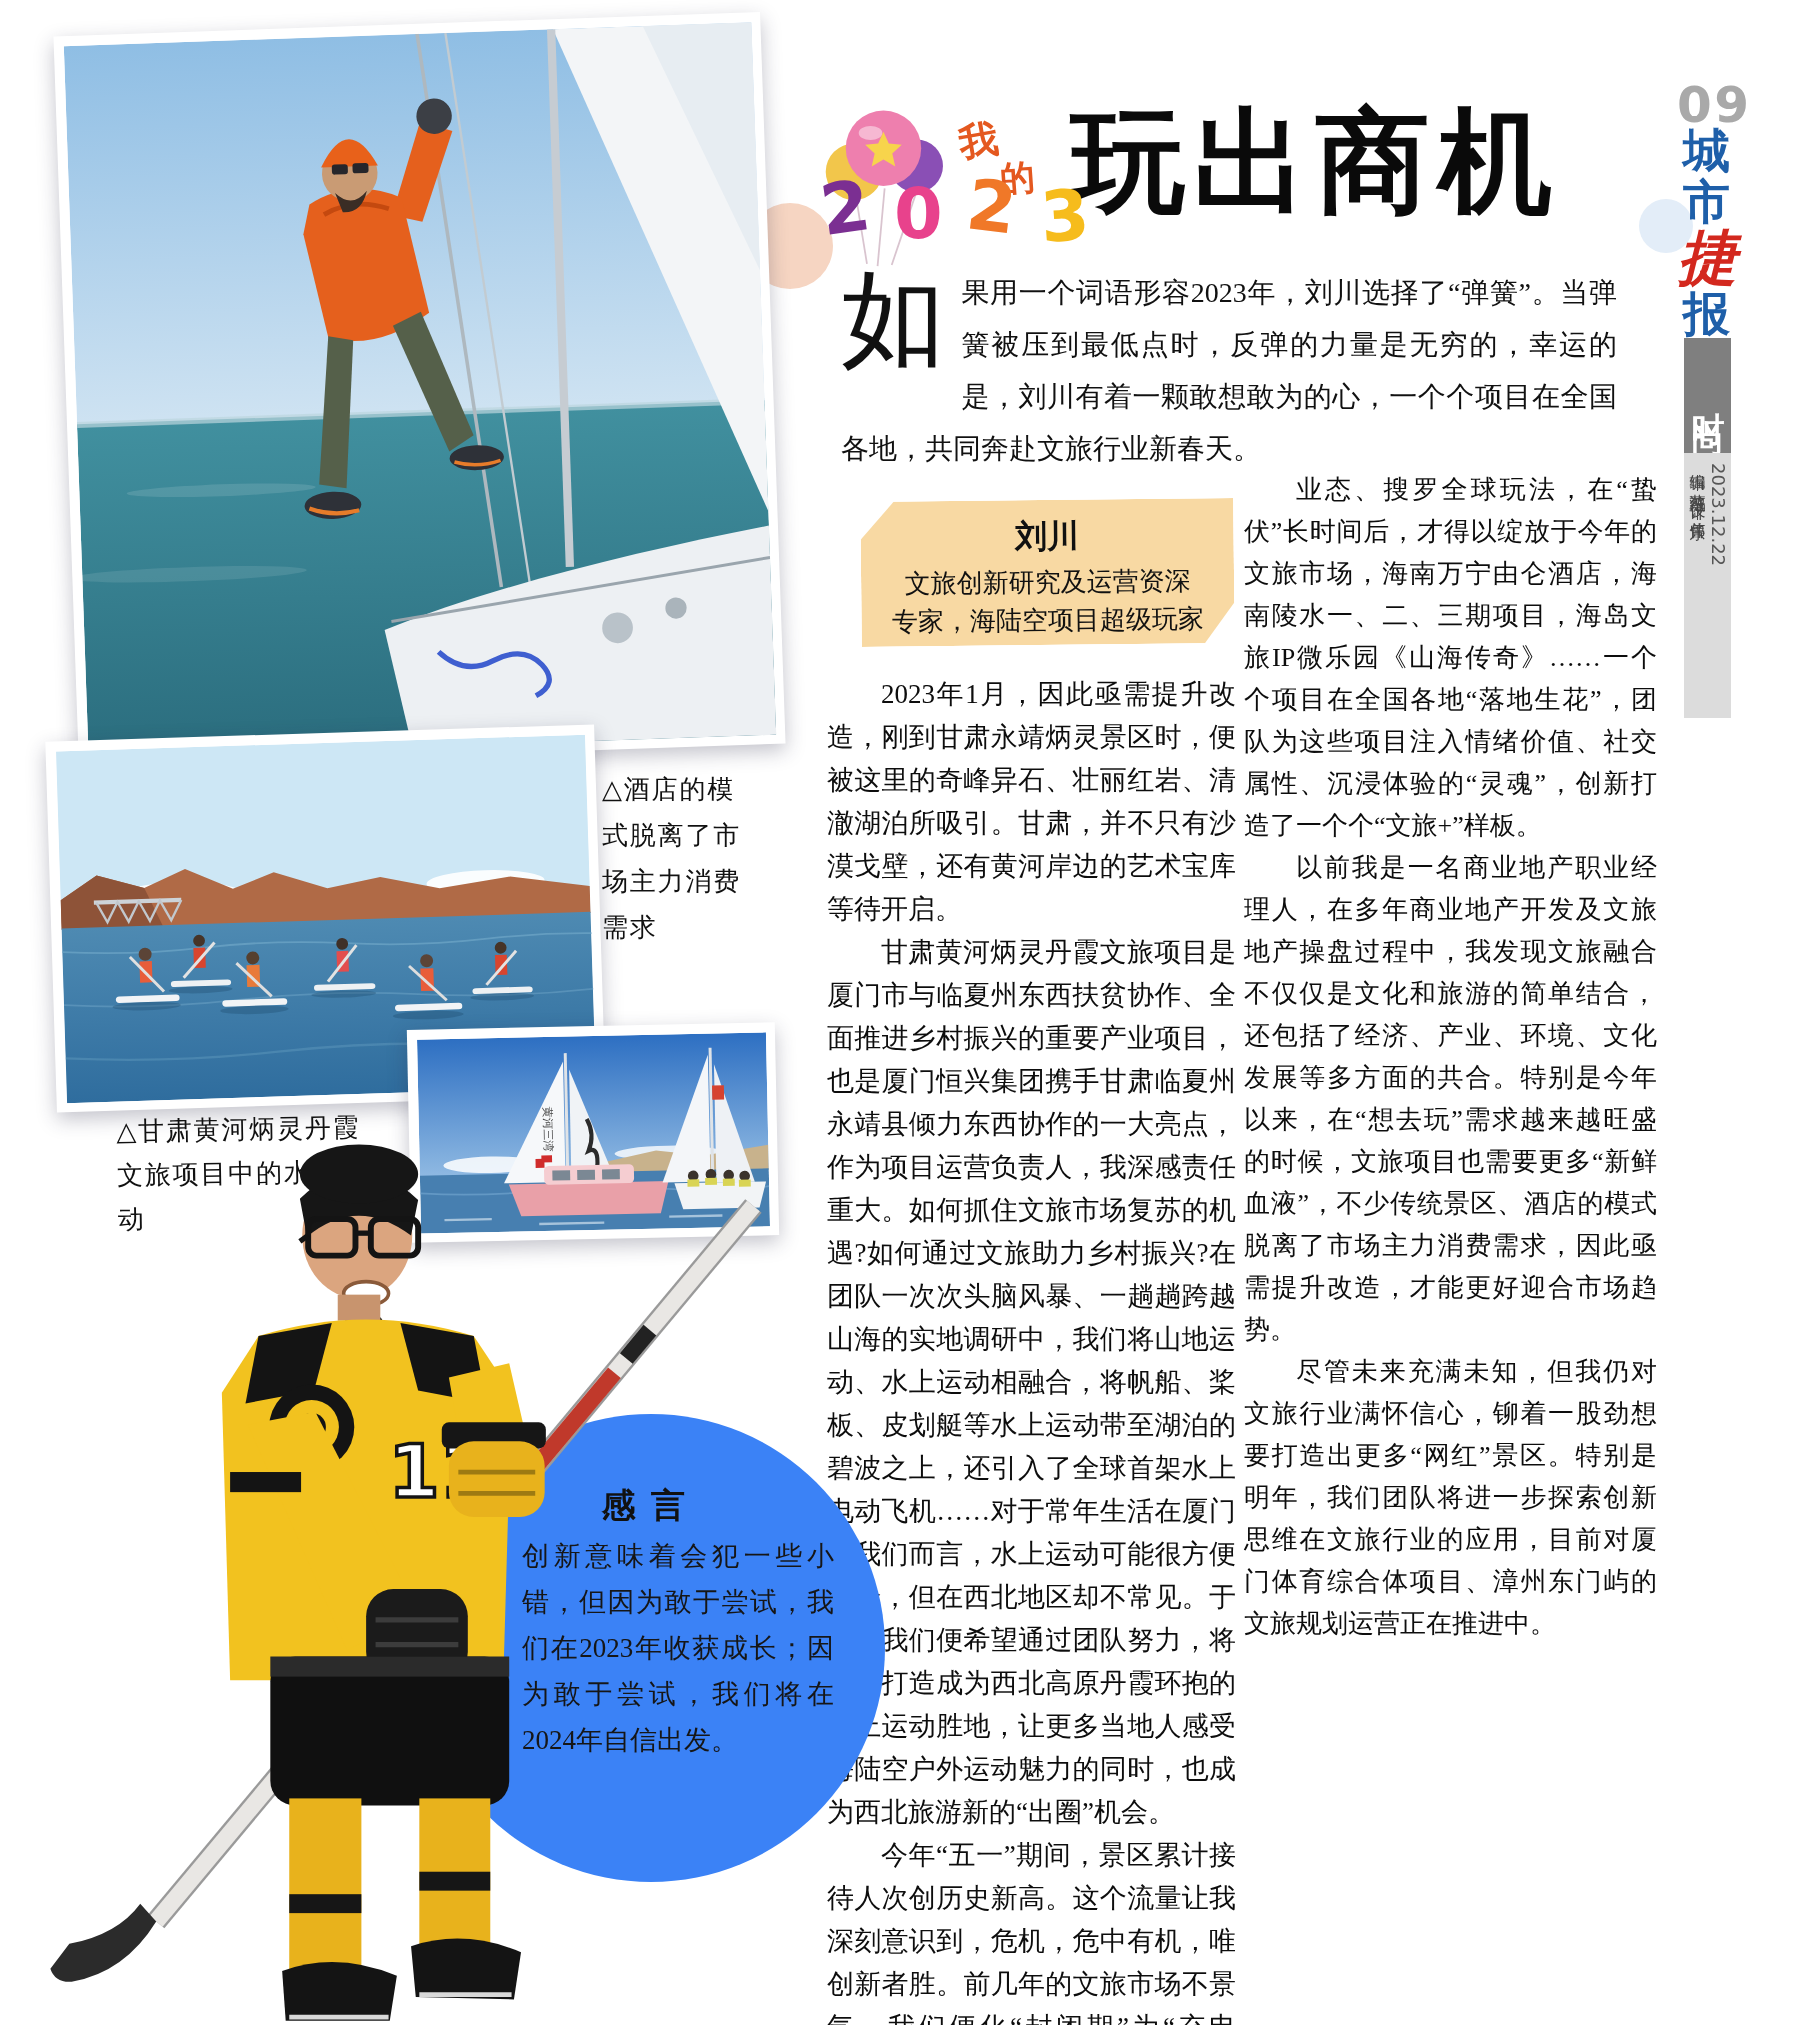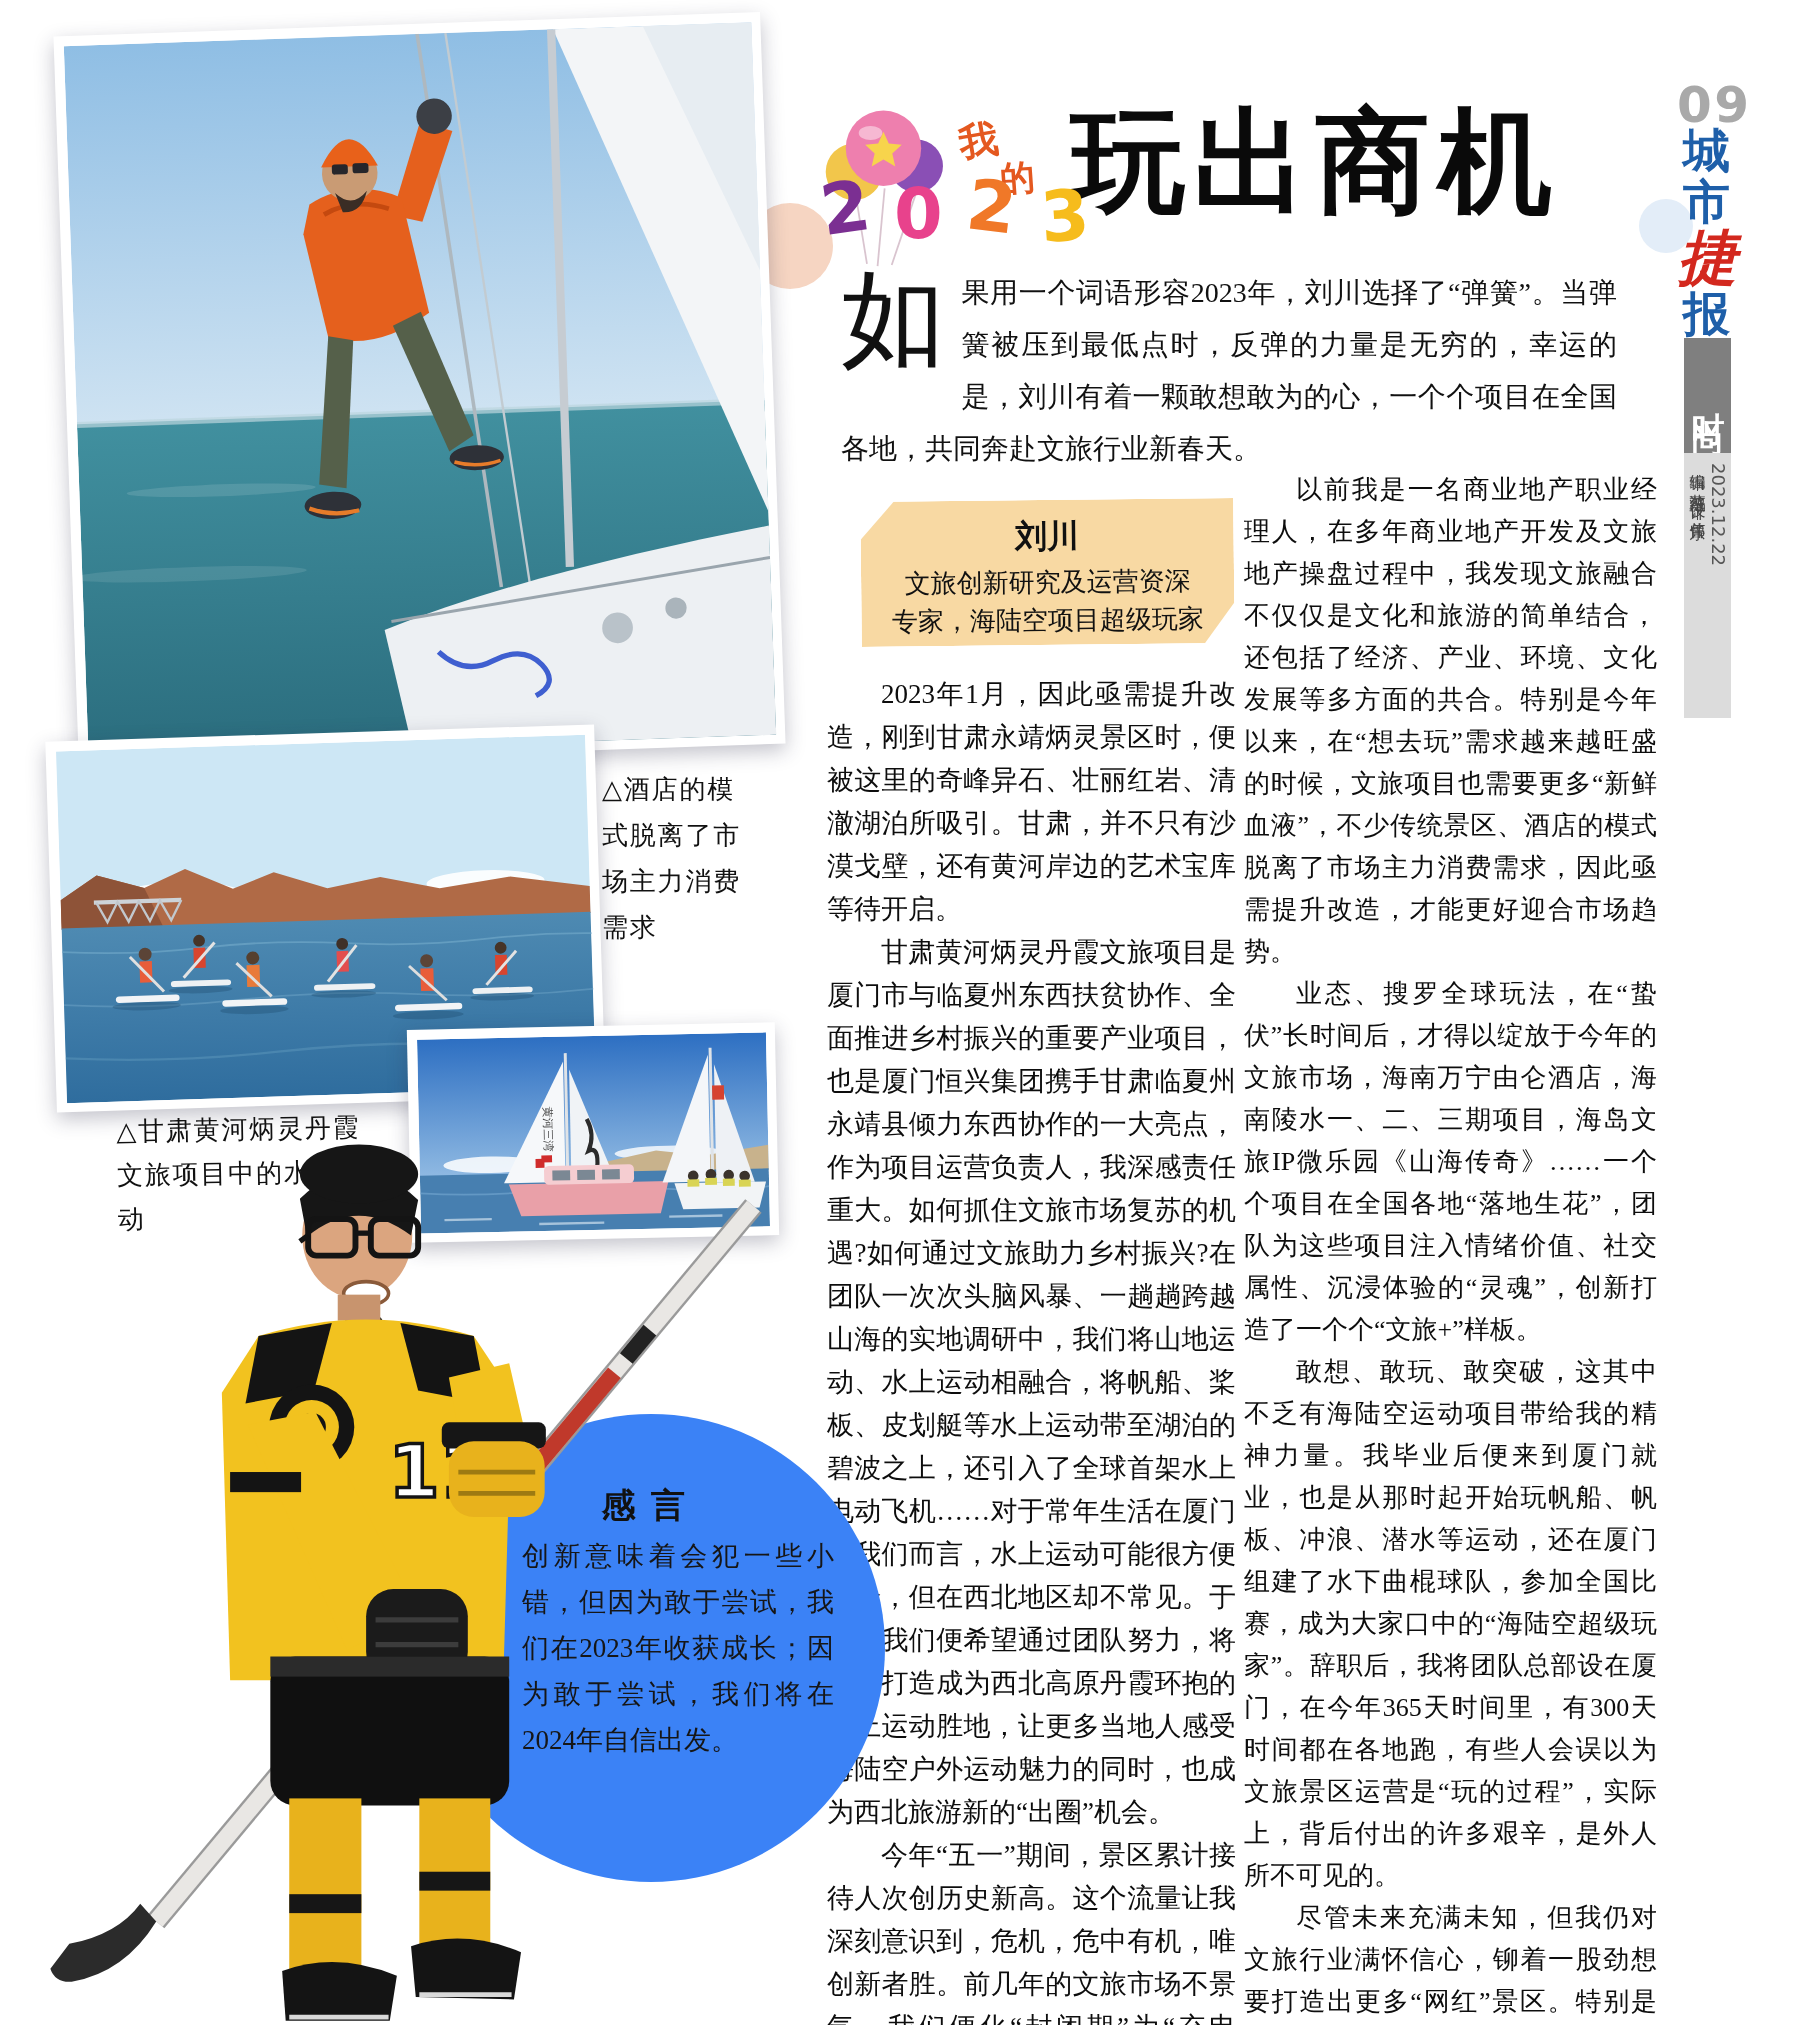--- a/index.html
+++ b/index.html
@@ -293,23 +293,22 @@
 
   <div id="caption-sailing" class="caption">△酒店的模式脱离了市场主力消费需求</div>
   <div id="caption-sup" class="caption">△甘肃黄河炳灵丹霞文旅项目中的水上运动</div>
 
   <div id="col-left" class="col">
     <p>2023年1月，因此亟需提升改造，刚到甘肃永靖炳灵景区时，便被这里的奇峰异石、壮丽红岩、清澈湖泊所吸引。甘肃，并不只有沙漠戈壁，还有黄河岸边的艺术宝库等待开启。</p>
     <p>甘肃黄河炳灵丹霞文旅项目是厦门市与临夏州东西扶贫协作、全面推进乡村振兴的重要产业项目，也是厦门恒兴集团携手甘肃临夏州永靖县倾力东西协作的一大亮点，作为项目运营负责人，我深感责任重大。如何抓住文旅市场复苏的机遇?如何通过文旅助力乡村振兴?在团队一次次头脑风暴、一趟趟跨越山海的实地调研中，我们将山地运动、水上运动相融合，将帆船、桨板、皮划艇等水上运动带至湖泊的碧波之上，还引入了全球首架水上电动飞机……对于常年生活在厦门的我们而言，水上运动可能很方便体验，但在西北地区却不常见。于是，我们便希望通过团队努力，将这里打造成为西北高原丹霞环抱的水上运动胜地，让更多当地人感受海陆空户外运动魅力的同时，也成为西北旅游新的“出圈”机会。</p>
     <p>今年“五一”期间，景区累计接待人次创历史新高。这个流量让我深刻意识到，危机，危中有机，唯创新者胜。前几年的文旅市场不景气，我们便化“封闭期”为“充电期”，学习国内外文旅开发运营经验、调整团队分工模式、探索更多元轻量化的</p>
   </div>
   <div id="col-right" class="col">
+    <p>业态、搜罗全球玩法，在“蛰伏”长时间后，才得以绽放于今年的文旅市场，海南万宁由仑酒店，海南陵水一、二、三期项目，海岛文旅IP微乐园《山海传奇》……一个个项目在全国各地“落地生花”，团队为这些项目注入情绪价值、社交属性、沉浸体验的“灵魂”，创新打造了一个个“文旅+”样板。</p>
     <p>以前我是一名商业地产职业经理人，在多年商业地产开发及文旅地产操盘过程中，我发现文旅融合不仅仅是文化和旅游的简单结合，还包括了经济、产业、环境、文化发展等多方面的共合。特别是今年以来，在“想去玩”需求越来越旺盛的时候，文旅项目也需要更多“新鲜血液”，不少传统景区、酒店的模式脱离了市场主力消费需求，因此亟需提升改造，才能更好迎合市场趋势。</p>
-    <p>业态、搜罗全球玩法，在“蛰伏”长时间后，才得以绽放于今年的文旅市场，海南万宁由仑酒店，海南陵水一、二、三期项目，海岛文旅IP微乐园《山海传奇》……一个个项目在全国各地“落地生花”，团队为这些项目注入情绪价值、社交属性、沉浸体验的“灵魂”，创新打造了一个个“文旅+”样板。</p>
-    <p>敢想、敢玩、敢突破，这其中不乏有海陆空运动项目带给我的精神力量。我毕业后便来到厦门就业，也是从那时起开始玩帆船、帆板、冲浪、潜水等运动，还在厦门组建了水下曲棍球队，参加全国比赛，成为大家口中的“海陆空超级玩家”。辞职后，我将团队总部设在厦门，在今年365天时间里，有300天时间都在各地跑，有些人会误以为文旅景区运营是“玩的过程”，实际上，背后付出的许多艰辛，是外人所不可见的。</p>
     <p>尽管未来充满未知，但我仍对文旅行业满怀信心，铆着一股劲想要打造出更多“网红”景区。特别是明年，我们团队将进一步探索创新思维在文旅行业的应用，目前对厦门体育综合体项目、漳州东门屿的文旅规划运营正在推进中。</p>
 
   </div>
 
   <div id="testimonial">
     <div class="t-title">感言</div>
     <div class="t-text">创新意味着会犯一些小错，但因为敢于尝试，我们在2023年收获成长；因为敢于尝试，我们将在2024年自信出发。</div>
   </div>
 
   <svg id="hockey" width="745" height="967" viewBox="0 0 1260 1635">

